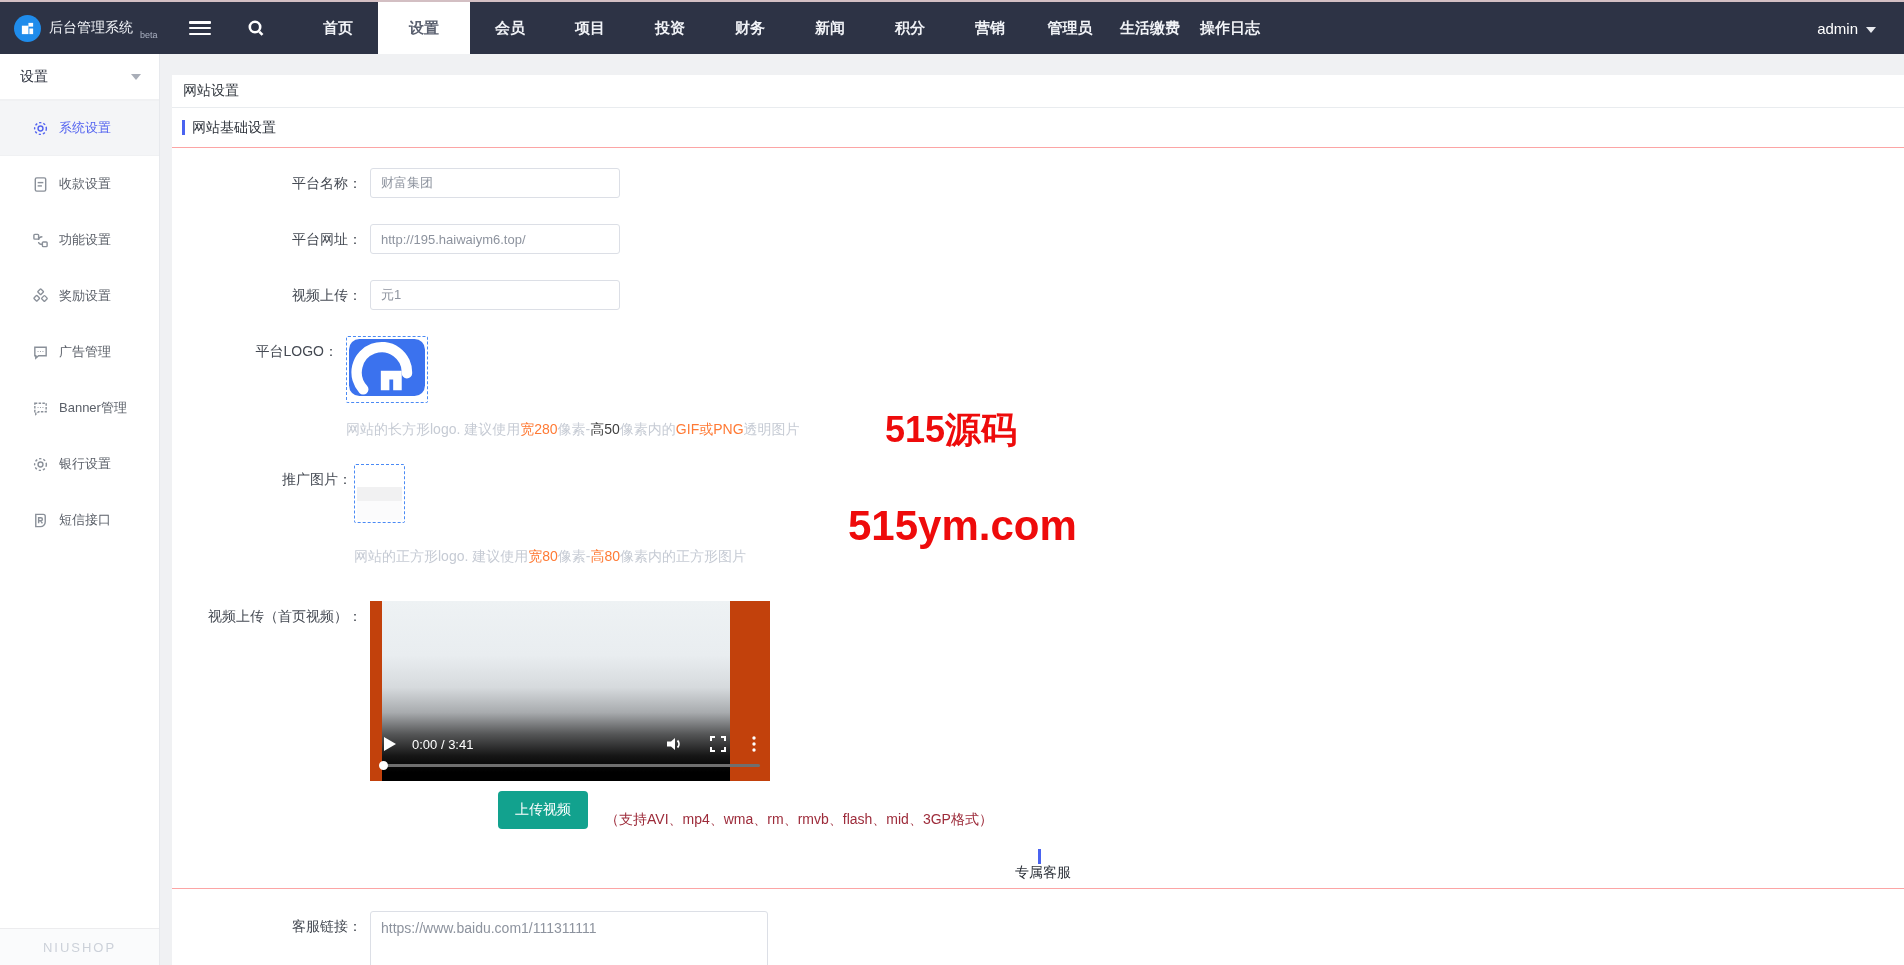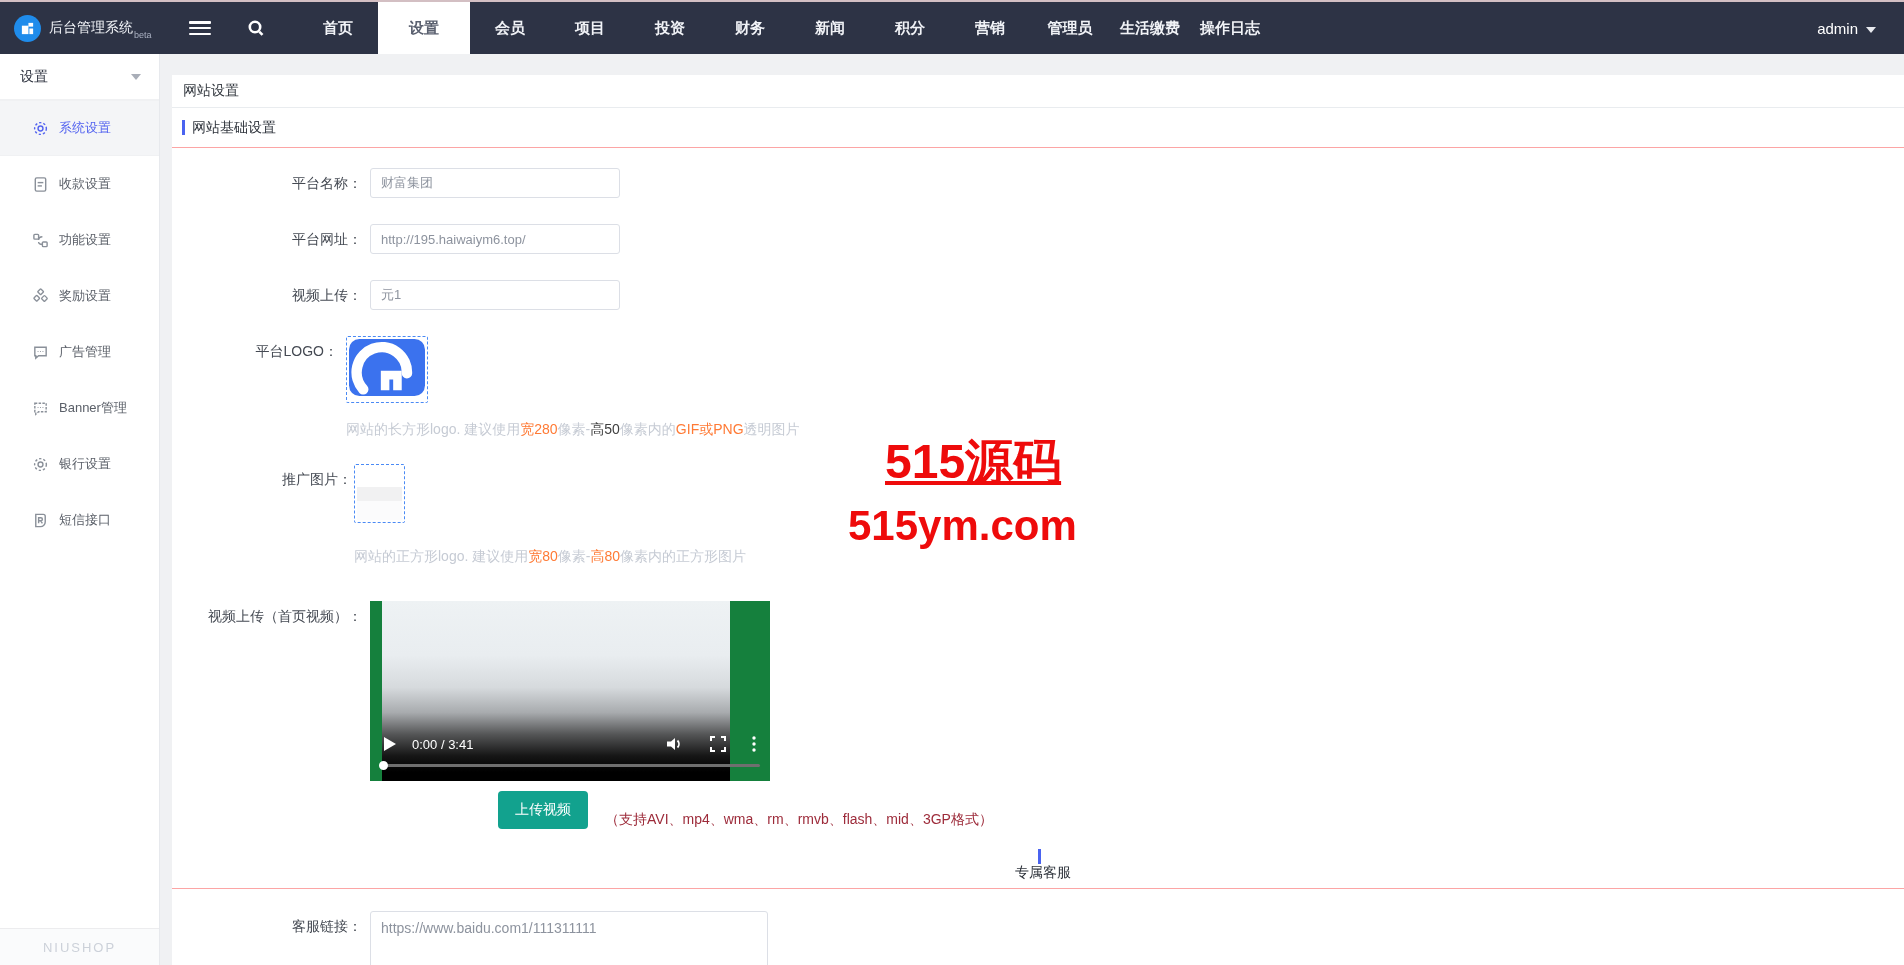--- a/index.html
+++ b/index.html
@@ -5,21 +5,21 @@
   * { margin:0; padding:0; box-sizing:border-box; }
   html,body { width:1904px; height:965px; overflow:hidden; }
   body { font-family:"Liberation Sans","DejaVu Sans",sans-serif; background:#f0f1f3; position:relative; }
 
   
   .topstrip { height:2px; background:#d3bfc3; }
   .navbar { height:52px; background:#2d3345; display:flex; align-items:stretch; color:#fff; }
   .brand { display:flex; align-items:center; padding-left:14px; width:172px; }
   .brand-circle { width:27px; height:27px; border-radius:50%; background:#1f8ceb; display:flex; align-items:center; justify-content:center; flex:0 0 auto; }
   .brand-title { font-size:14px; color:#f2f4f8; margin-left:8px; white-space:nowrap; }
-  .brand-beta { font-size:9px; color:#aab1c2; margin-left:1px; align-self:flex-end; padding-bottom:14px; }
+  .brand-beta { font-size:9px; color:#aab1c2; margin-left:7px; align-self:flex-end; padding-bottom:14px; }
   .nav-tool { width:56px; display:flex; align-items:center; justify-content:center; cursor:pointer; }
   .hamburger { width:22px; height:14px; display:flex; flex-direction:column; justify-content:space-between; }
   .hamburger span { display:block; height:2.5px; background:#fff; border-radius:1px; }
   .nav-items { display:flex; align-items:stretch; margin-left:14px; }
   .nav-item { width:80px; display:flex; align-items:center; justify-content:center; font-size:15px; font-weight:bold; color:#f1f3f7; cursor:pointer; }
   .nav-item.active { width:92px; background:#ffffff; color:#5b6170; }
   .nav-user { margin-left:auto; display:flex; align-items:center; padding-right:28px; cursor:pointer; }
   .nav-user-name { font-size:15px; color:#fff; }
   .chev { width:0; height:0; border-left:5px solid transparent; border-right:5px solid transparent; border-top:6px solid #e8eaef; margin-left:8px; margin-top:3px; }
 
@@ -48,40 +48,40 @@
   .tinput { width:250px; height:30px; border:1px solid #dcdfe6; border-radius:3px; padding:0 10px; font-size:13px; color:#8d939e; font-family:"Liberation Sans","DejaVu Sans",sans-serif; outline:none; background:#fff; }
 
   .upload-box { border:1px dashed #4a8af5; border-radius:2px; padding:2px; display:inline-block; cursor:pointer; }
   .hint { font-size:14px; color:#c6cbd4; margin-top:18px; }
   .seg-orange { color:#ff7a35; }
   .seg-red { color:#404040; }
 
   .promo-inner { width:45px; height:53px; background:linear-gradient(180deg,#ffffff 0 38%, #f1f1f2 38% 64%, #fbfbfc 64% 100%); }
 
   
-  .video-box { width:400px; height:180px; background:#15803d; position:relative; overflow:hidden; }
+  .video-box { width:400px; height:180px; background:#c2410c; position:relative; overflow:hidden; }
   .video-frame { position:absolute; left:12px; top:0; width:348px; height:180px;
     background:linear-gradient(180deg,#eef2f4 0%,#e9edf0 30%,#d6dadd 48%,#a8abae 62%,#555657 74%,#161616 86%,#000 95%); }
   .vctrl { position:absolute; left:0; right:0; top:130px; height:26px; display:flex; align-items:center; padding:0 14px; }
   .vplay { width:0; height:0; border-top:7px solid transparent; border-bottom:7px solid transparent; border-left:12px solid #fff; cursor:pointer; }
   .vtime { color:#fff; font-size:13px; margin-left:16px; }
   .vsp { flex:1; }
   .vic { margin-left:26px; cursor:pointer; display:flex; align-items:center; }
   .vbar { position:absolute; left:10px; right:10px; top:163px; height:3px; background:#6f6f6f; border-radius:2px; }
   .vdot { position:absolute; left:-1px; top:-3px; width:9px; height:9px; border-radius:50%; background:#fff; }
 
   .btn-row { display:flex; align-items:flex-end; margin-left:306px; margin-top:10px;padding-left:20px; }
   .upload-btn { width:90px; height:38px; background:#12a28e; color:#fff; font-size:14px; border:none; border-radius:4px; cursor:pointer; font-family:inherit; }
   .formats { font-size:14px; color:#9d2b3a; margin-left:17px; }
 
   .svc-head { margin-top:20px;flex-direction:column; }
   .tarea { width:398px; height:58px; border:1px solid #dcdfe6; border-radius:3px; padding:8px 10px; font-size:14px; color:#8d939e; font-family:"Liberation Sans","DejaVu Sans",sans-serif; resize:none; outline:none; }
 
   
-  .wm1 { position:absolute; left:885px; top:430px; font-size:48px; font-weight:bold; color:#ee0b0b;text-decoration:underline; }
+  .wm1 { position:absolute; left:885px; top:406px; font-size:36px; font-weight:bold; color:#ee0b0b; }
   .wm2 { position:absolute; left:848px; top:502px; font-size:42px; font-weight:bold; color:#ee0b0b; }
 </style>
 </head>
 <body>
 
 <div class="topstrip"></div>
 
 <div class="navbar">
   <div class="brand">
     <div class="brand-circle">

